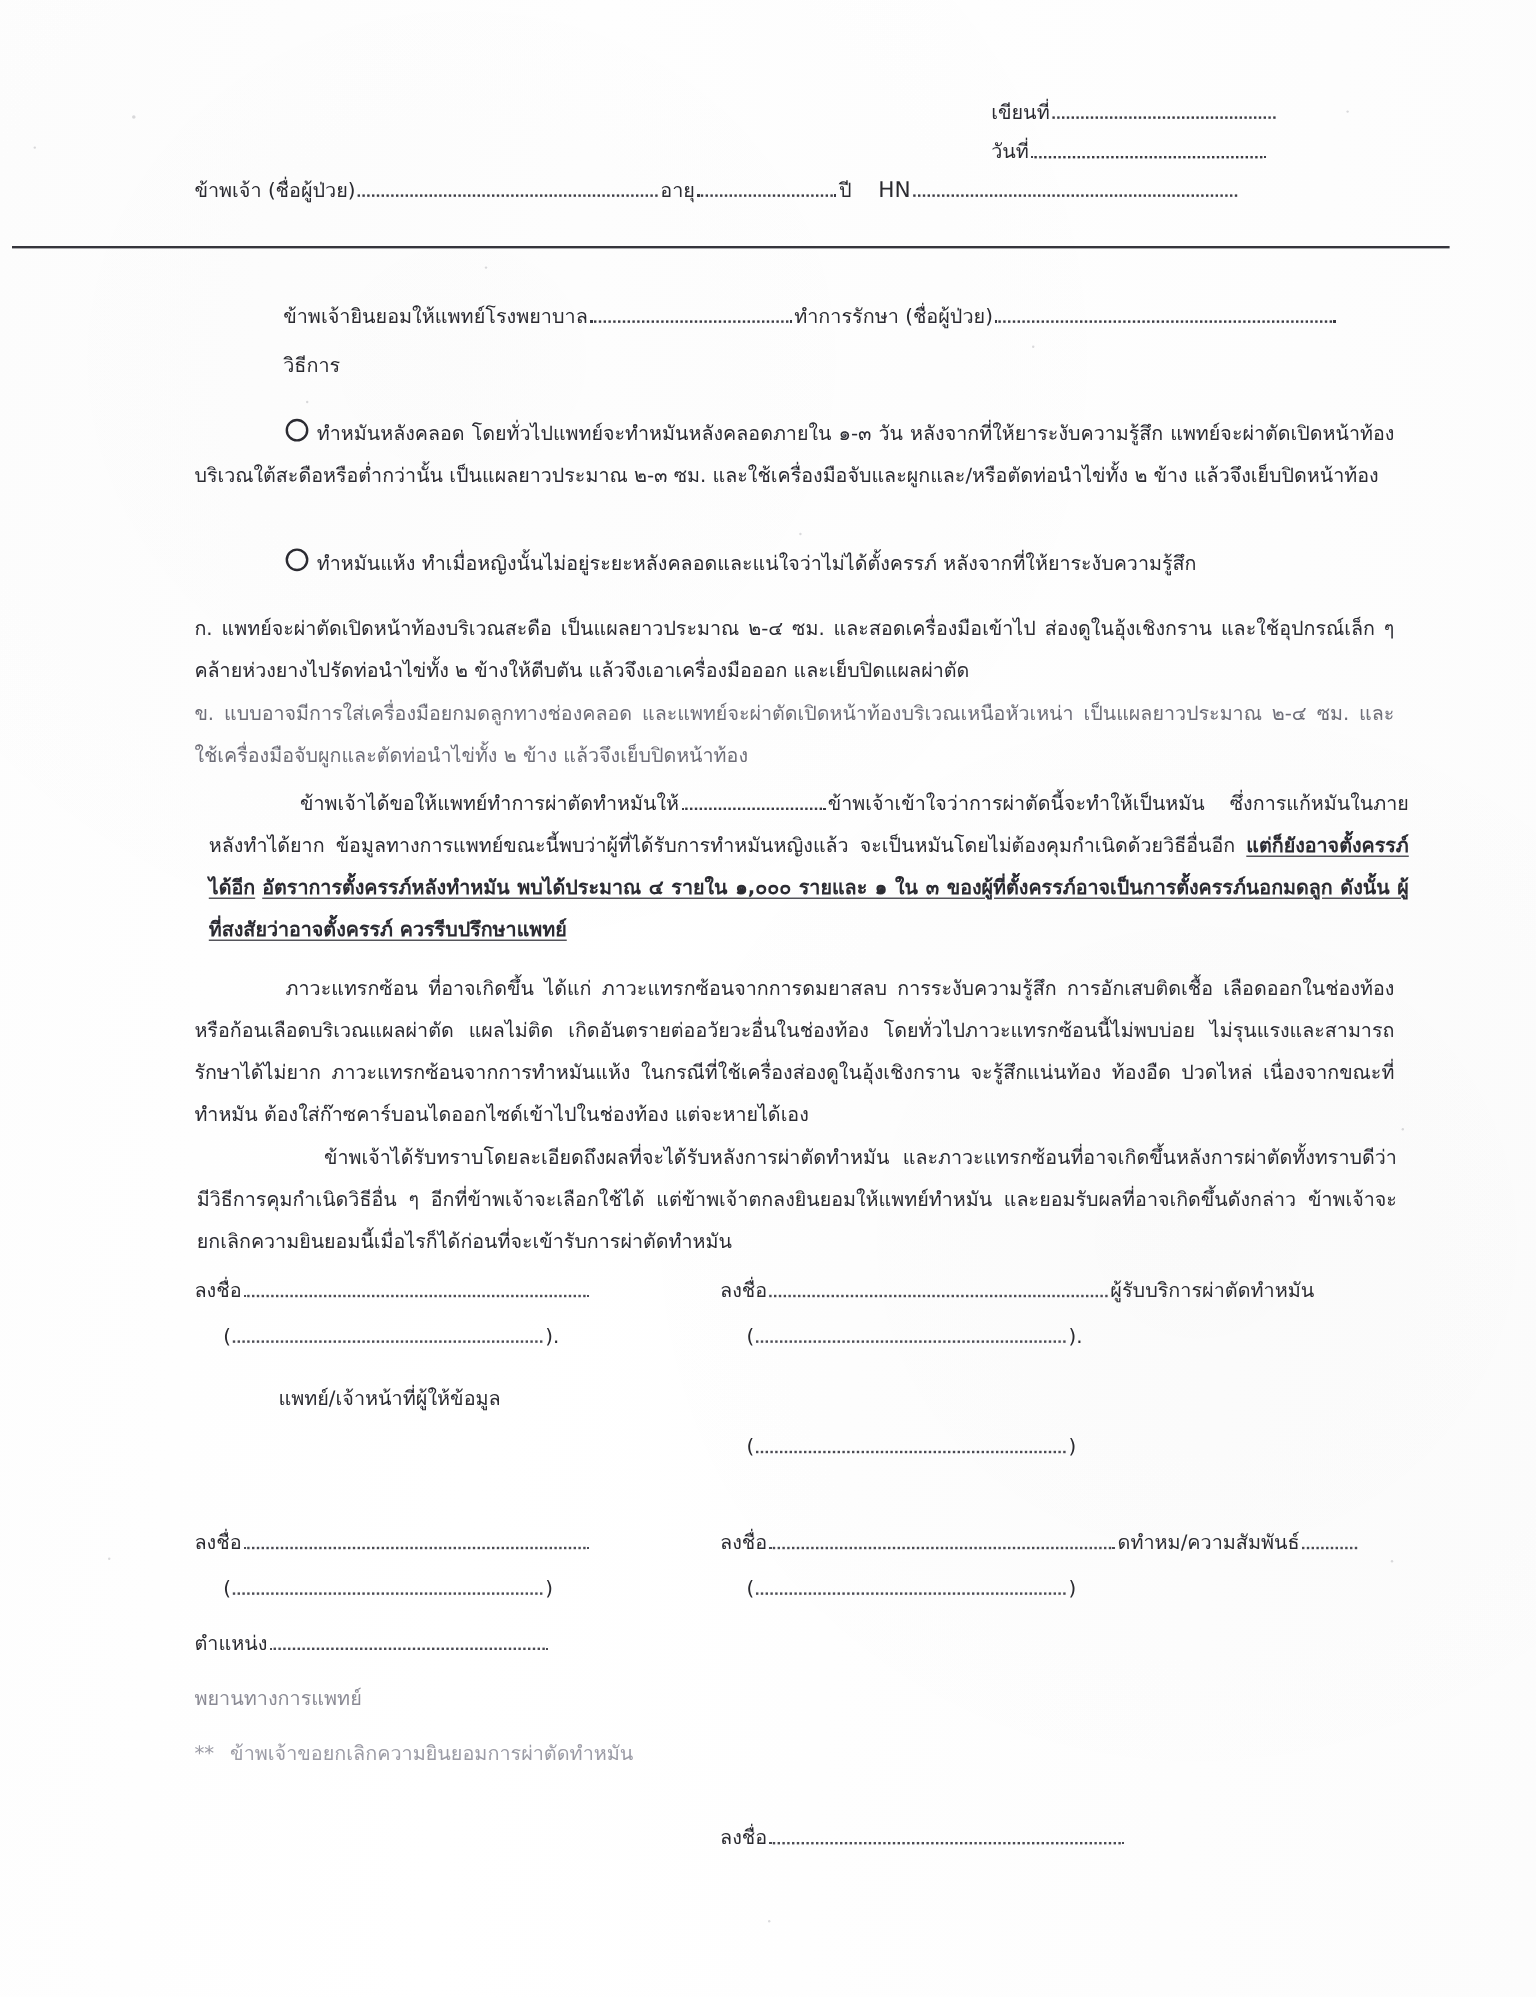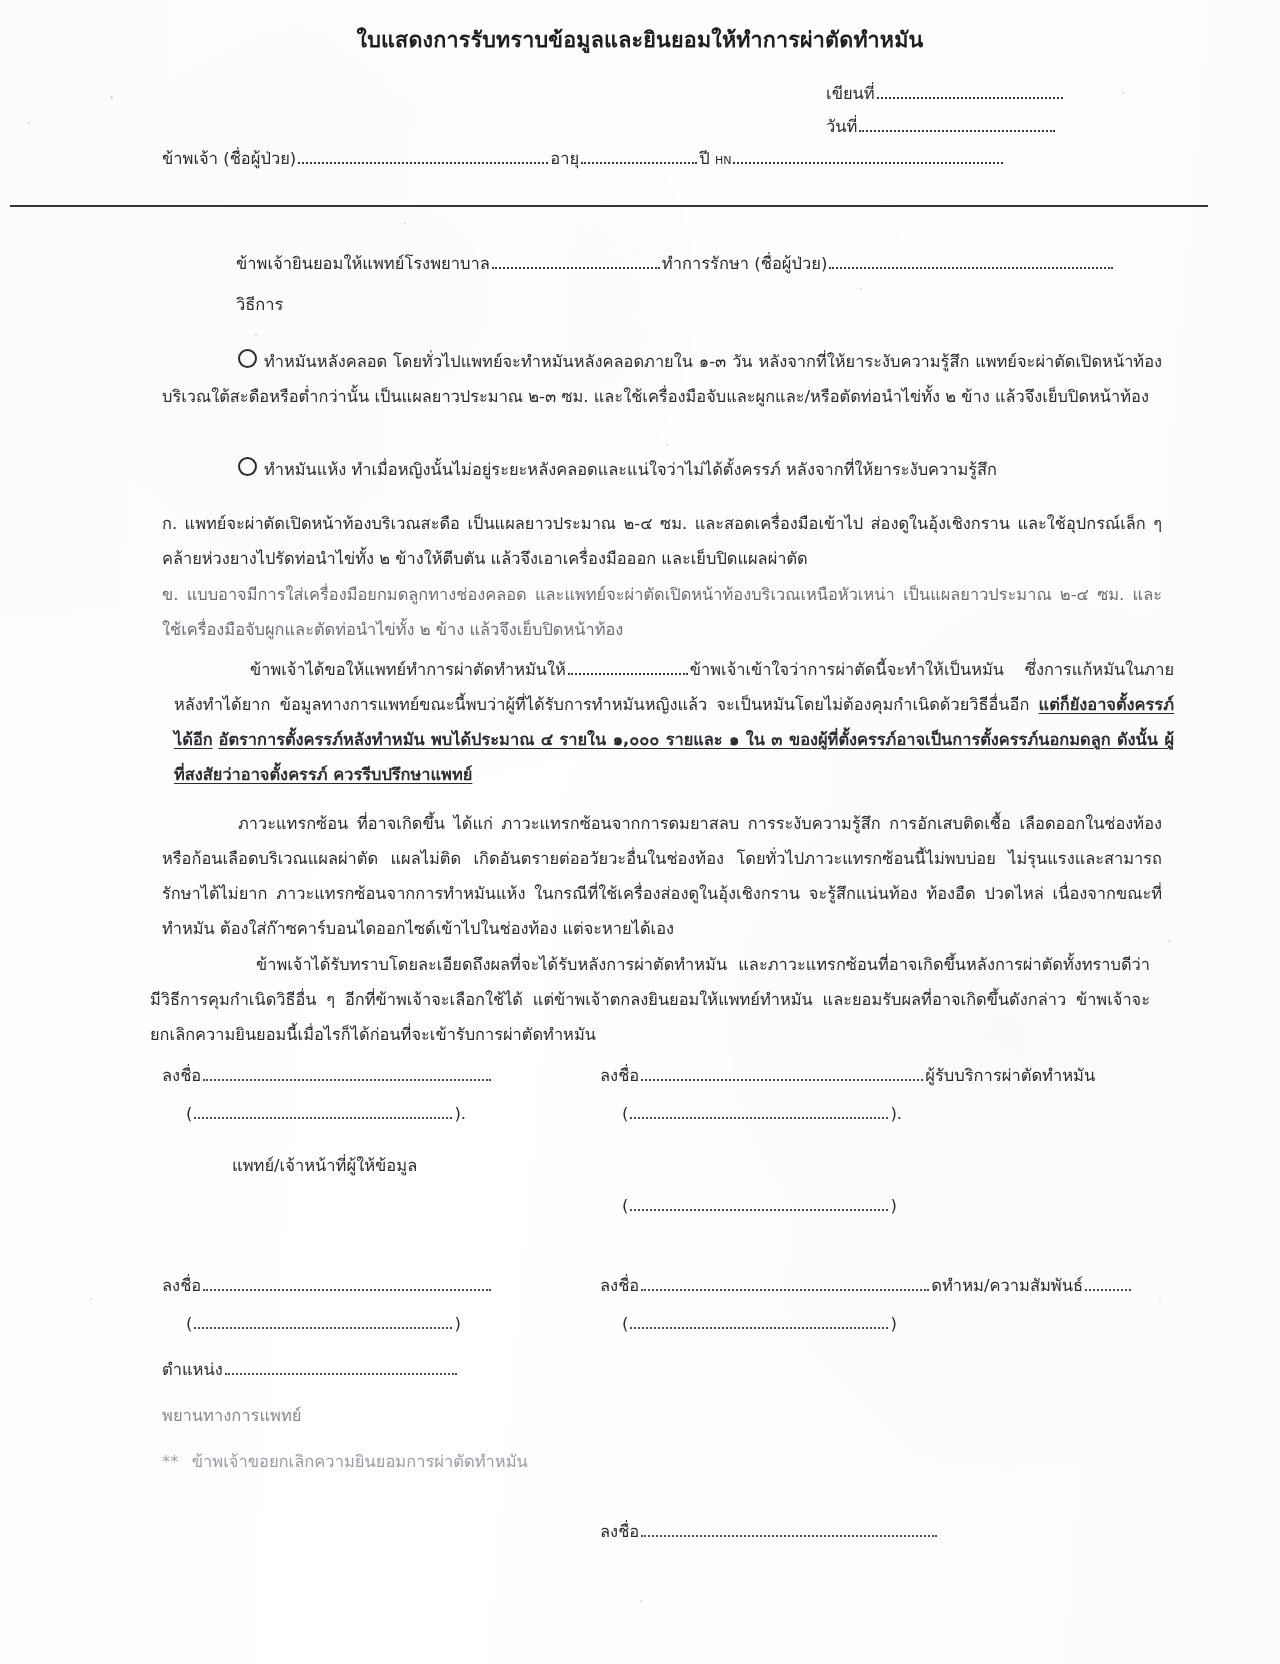--- a/index.html
+++ b/index.html
@@ -130,33 +130,32 @@
   <div class="scan-speck" style="left:255px; top:334px; width:2px; height:2px;"></div>
   <div class="scan-speck" style="left:666px; top:444px; width:2px; height:2px;"></div>
   <div class="scan-speck" style="left:1168px; top:940px; width:2px; height:2px;"></div>
   <div class="scan-speck" style="left:90px; top:1298px; width:2px; height:2px;"></div>
   <div class="scan-speck" style="left:1159px; top:1300px; width:2px; height:2px;"></div>
   <div class="scan-speck" style="left:640px; top:1600px; width:2px; height:2px;"></div>
 </div>
 
 <div class="content">
 
-  <div class="doc-title">ใบแสดงการรับทราบข้อมูลและยินยอมให้ทำการผ่าตัดทำหมัน</div>
 
   <div class="txt" style="left:826px; top:85px;font-family:Liberation Serif, serif;">
     <span>เขียนที่</span><span class="dots" style="width:186px;"></span>
   </div>
 
   <div class="txt" style="left:826px; top:118px;">
     <span>วันที่</span><span class="dots" style="width:196px;"></span>
   </div>
 
   <div class="txt" style="left:162px; top:150px;">
     <span>ข้าพเจ้า (ชื่อผู้ป่วย)</span><span class="dots" style="width:250px;"></span><span>อายุ</span><span class="dots" style="width:116px;"></span><span>ปี</span>
-    <span style="font-size:11px;">HN</span><span class="dots" style="width:270px;"></span>
+    <span style="font-size:18px;margin-left:17px;">HN</span><span class="dots" style="width:270px;"></span>
   </div>
 
 
   <div class="hrule" style="left:10px; top:205px; width:1198px;"></div>
 
   <div class="txt" style="left:236px; top:255px;">
     <span>ข้าพเจ้ายินยอมให้แพทย์โรงพยาบาล</span><span class="dots" style="width:168px;"></span><span>ทำการรักษา (ชื่อผู้ป่วย)</span><span class="dots" style="width:284px;"></span>
   </div>
 
   <div class="txt" style="left:236px; top:296px;">วิธีการ</div>
@@ -182,21 +181,21 @@
   <div class="para" style="left:162px; top:652px; width:1000px;margin-left:12px;">
     <span class="ind"></span><span>ข้าพเจ้าได้ขอให้แพทย์ทำการผ่าตัดทำหมันให้</span><span class="dots" style="width:120px;"></span><span>ข้าพเจ้าเข้าใจว่าการผ่าตัดนี้จะทำให้เป็นหมัน ซึ่งการแก้หมันในภายหลังทำได้ยาก ข้อมูลทางการแพทย์ขณะนี้พบว่าผู้ที่ได้รับการทำหมันหญิงแล้ว จะเป็นหมันโดยไม่ต้องคุมกำเนิดด้วยวิธีอื่นอีก</span>
     <span class="b u">แต่ก็ยังอาจตั้งครรภ์ได้อีก</span>
     <span class="b u">อัตราการตั้งครรภ์หลังทำหมัน พบได้ประมาณ ๔ รายใน ๑,๐๐๐ รายและ ๑ ใน ๓ ของผู้ที่ตั้งครรภ์อาจเป็นการตั้งครรภ์นอกมดลูก ดังนั้น ผู้ที่สงสัยว่าอาจตั้งครรภ์ ควรรีบปรึกษาแพทย์</span>
   </div>
 
   <div class="para" style="left:162px; top:806px; width:1000px;">
     <span class="ind"></span><span>ภาวะแทรกซ้อน ที่อาจเกิดขึ้น ได้แก่ ภาวะแทรกซ้อนจากการดมยาสลบ การระงับความรู้สึก การอักเสบติดเชื้อ เลือดออกในช่องท้อง หรือก้อนเลือดบริเวณแผลผ่าตัด แผลไม่ติด เกิดอันตรายต่ออวัยวะอื่นในช่องท้อง โดยทั่วไปภาวะแทรกซ้อนนี้ไม่พบบ่อย ไม่รุนแรงและสามารถรักษาได้ไม่ยาก ภาวะแทรกซ้อนจากการทำหมันแห้ง ในกรณีที่ใช้เครื่องส่องดูในอุ้งเชิงกราน จะรู้สึกแน่นท้อง ท้องอืด ปวดไหล่ เนื่องจากขณะที่ทำหมัน ต้องใส่ก๊าซคาร์บอนไดออกไซด์เข้าไปในช่องท้อง แต่จะหายได้เอง</span>
   </div>
 
-  <div class="para" style="left:150px; top:947px; width:1000px;">
+  <div class="para" style="left:164px; top:947px; width:1000px;">
     <span class="ind" style="width:106px;"></span><span>ข้าพเจ้าได้รับทราบโดยละเอียดถึงผลที่จะได้รับหลังการผ่าตัดทำหมัน และภาวะแทรกซ้อนที่อาจเกิดขึ้นหลังการผ่าตัดทั้งทราบดีว่ามีวิธีการคุมกำเนิดวิธีอื่น ๆ อีกที่ข้าพเจ้าจะเลือกใช้ได้ แต่ข้าพเจ้าตกลงยินยอมให้แพทย์ทำหมัน และยอมรับผลที่อาจเกิดขึ้นดังกล่าว   ข้าพเจ้าจะยกเลิกความยินยอมนี้เมื่อไรก็ได้ก่อนที่จะเข้ารับการผ่าตัดทำหมัน</span>
   </div>
 
   <div class="sig-label" style="left:162px; top:1062px;">
     <span>ลงชื่อ</span><span class="dots fine" style="width:288px;"></span>
   </div>
   <div class="paren" style="left:186px; top:1104px;">
     (<span class="dots fine" style="width:258px;"></span>).
   </div>
   <div class="sig-label" style="left:232px; top:1152px;">แพทย์/เจ้าหน้าที่ผู้ให้ข้อมูล</div>

